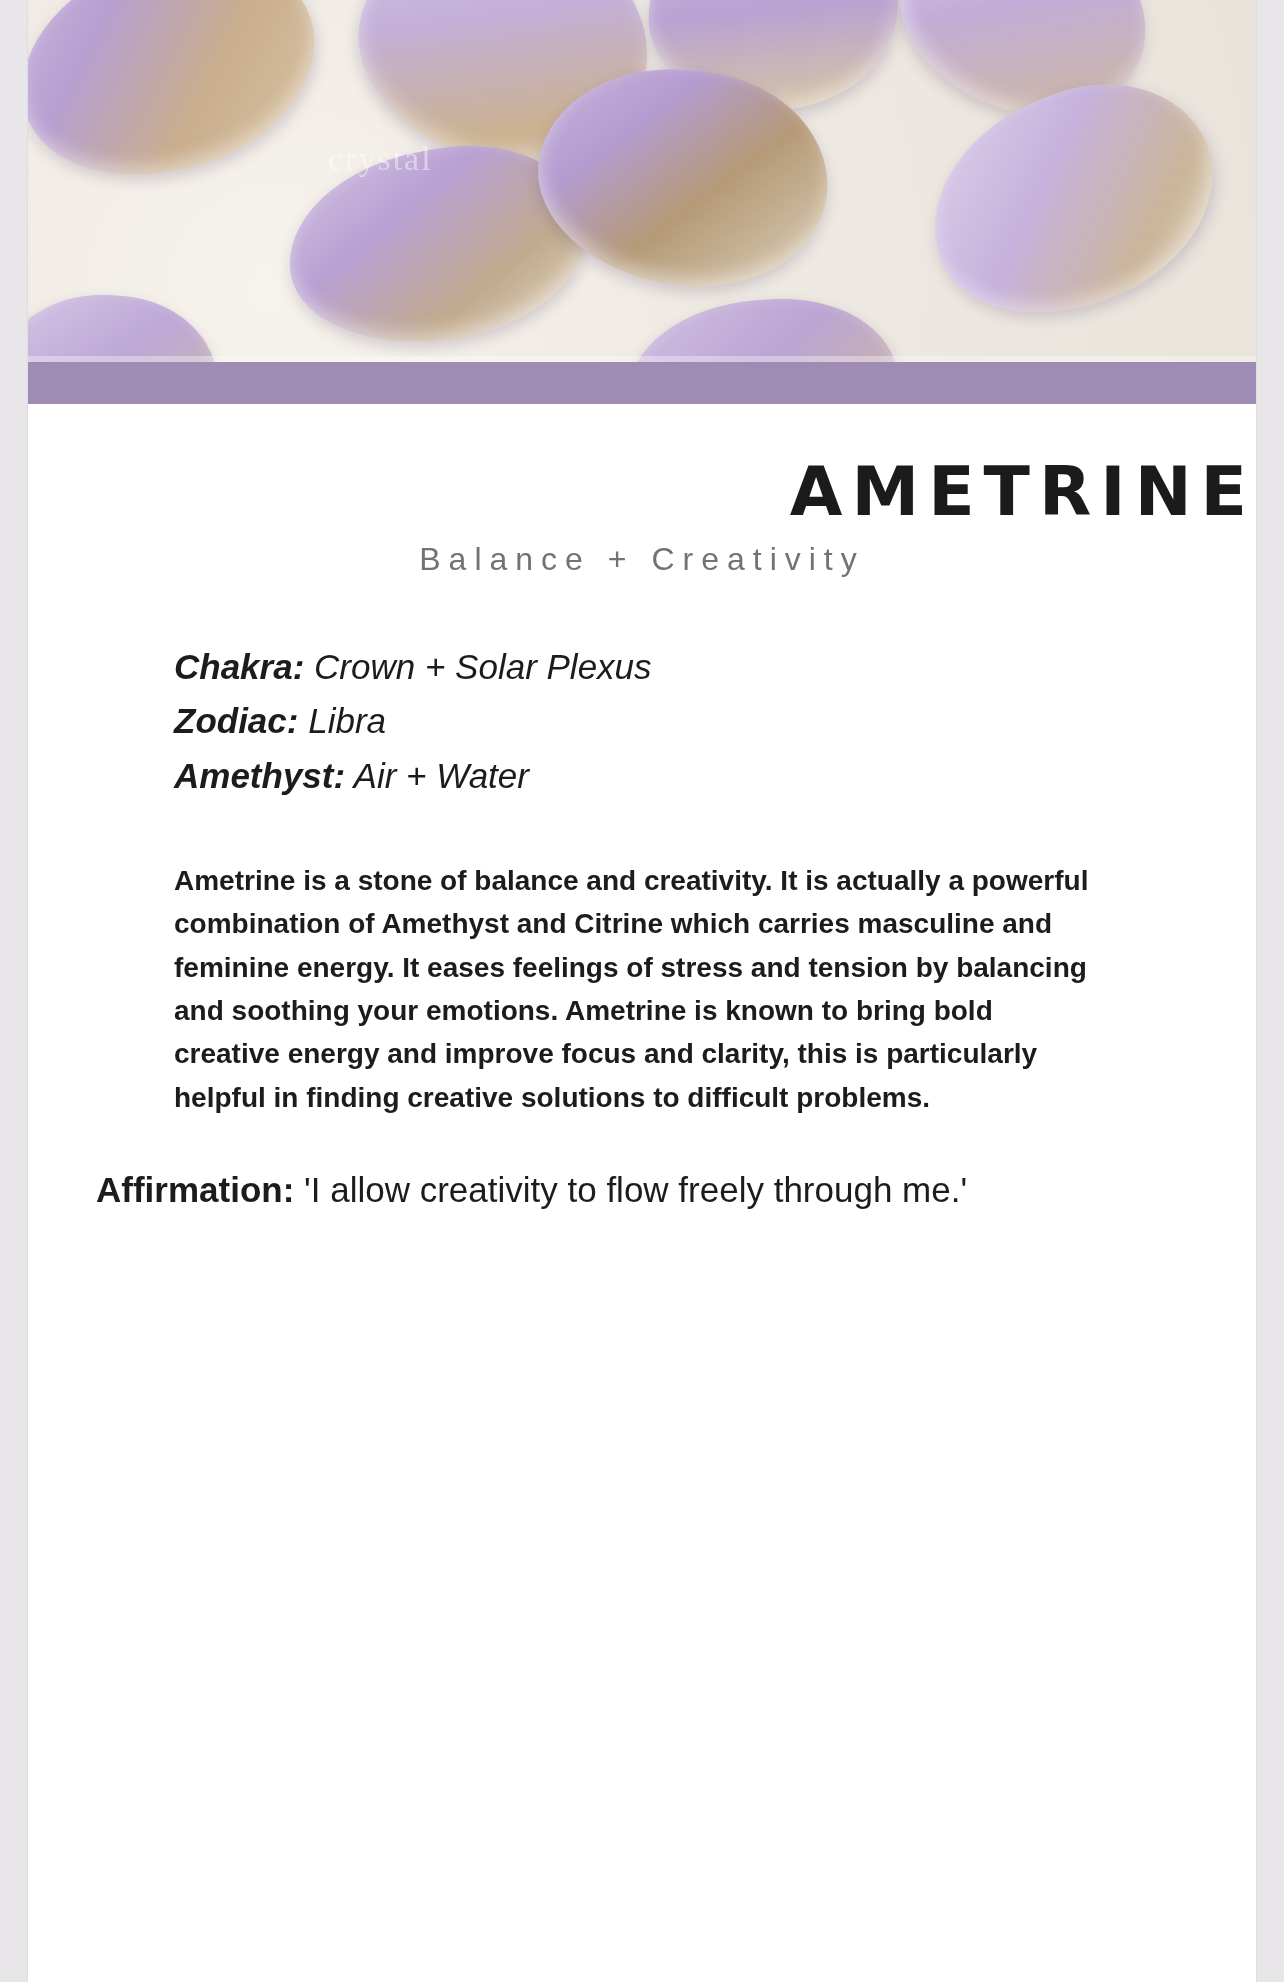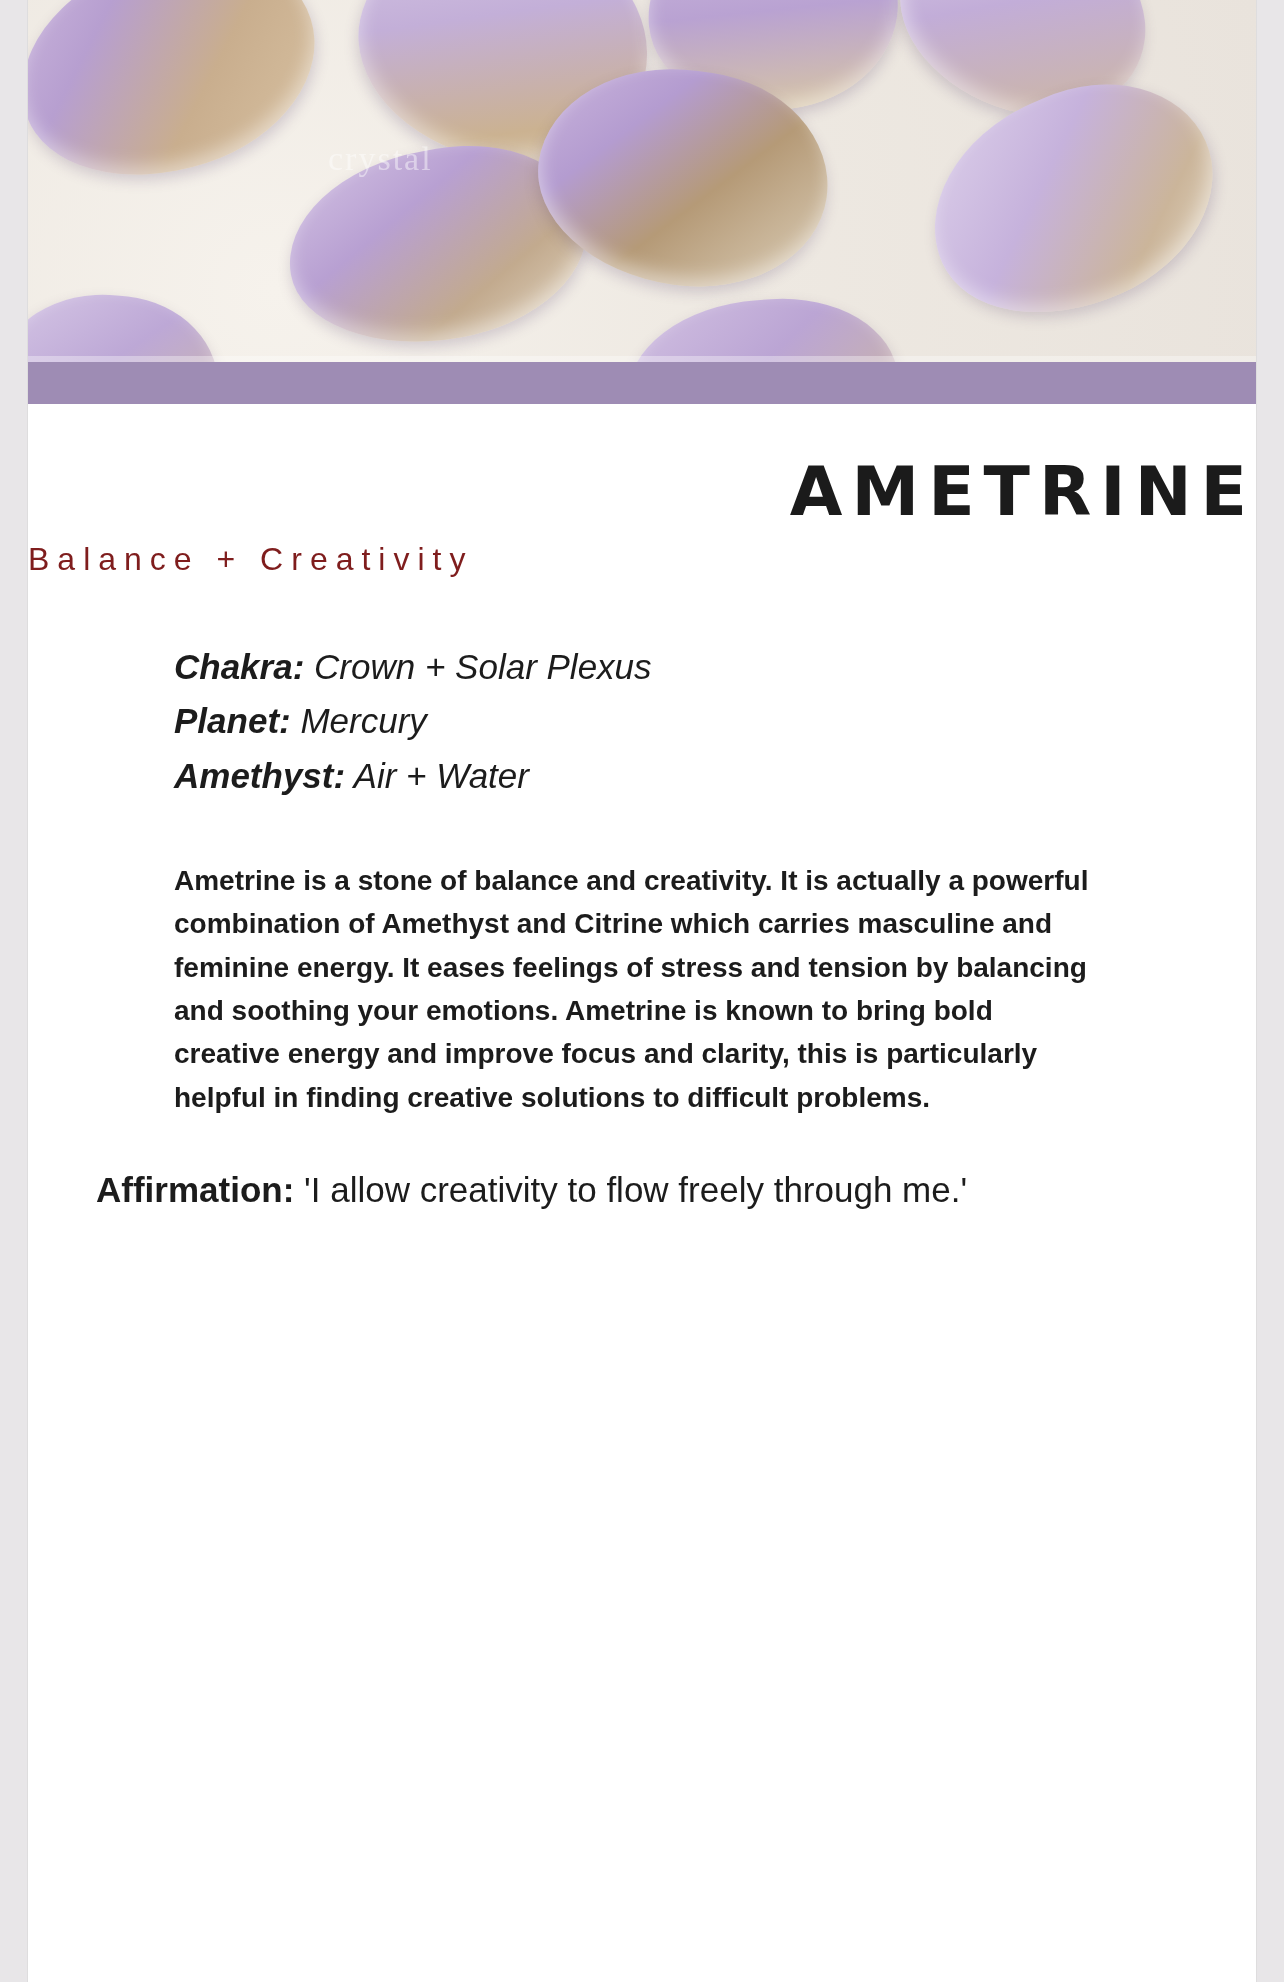--- a/index.html
+++ b/index.html
@@ -120,24 +120,24 @@
   .title {
     text-align: right;
     font-size: 68px;
     font-weight: 700;
     letter-spacing: 9px;
     color: #1b1b1b;
     margin: 0 0 10px 0;
     font-family: "DejaVu Sans", sans-serif;
   }
   .subtitle {
-    text-align: left;
+    text-align: center;
     font-size: 32px;
     letter-spacing: 8px;
-    color: #7f1d1d;
+    color: #737373;
     margin: 0 0 62px 0;
     font-weight: 400;
   }
 
   .attrs {
     padding: 0 0 0 146px;
     font-style: italic;
   }
   .attr-row {
     font-size: 35px;
@@ -193,22 +193,22 @@
 
     <h1 class="title">AMETRINE</h1>
     <div class="subtitle">Balance + Creativity</div>
 
     <div class="attrs">
       <div class="attr-row">
         <span class="attr-label">Chakra:</span>
         <span class="attr-value">Crown + Solar Plexus</span>
       </div>
       <div class="attr-row">
-        <span class="attr-label">Planet:</span>
-        <span class="attr-value">Mercury</span>
+        <span class="attr-label">Zodiac:</span>
+        <span class="attr-value">Libra</span>
       </div>
       <div class="attr-row">
         <span class="attr-label">Amethyst:</span>
         <span class="attr-value">Air + Water</span>
       </div>
     </div>
 
     <div class="body-text">Ametrine is a stone of balance and creativity. It is actually a powerful combination of Amethyst and Citrine which carries masculine and feminine energy. It eases feelings of stress and tension by balancing and soothing your emotions. Ametrine is known to bring bold creative energy and improve focus and clarity, this is particularly helpful in finding creative solutions to difficult problems.</div>
 
     <div class="affirmation">

